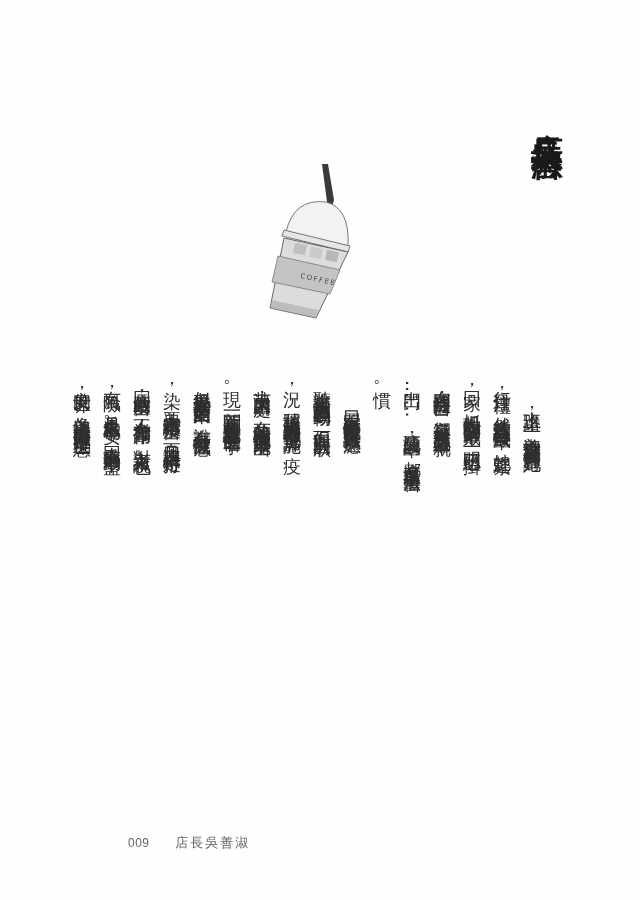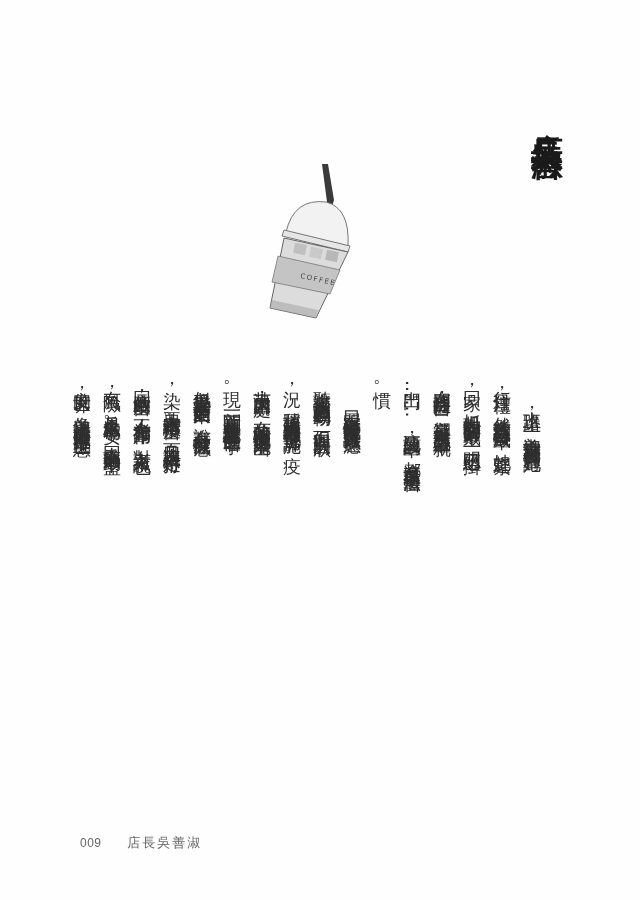--- a/index.html
+++ b/index.html
@@ -14,21 +14,21 @@
   }
   .illustration { position: absolute; left: 250px; top: 150px; width: 140px; height: 200px; }
   .body-text {
     position: absolute; right: 93px; top: 377px; height: 400px;
     writing-mode: vertical-rl; font-size: 18px; line-height: 30px;
     letter-spacing: 1.5px; color: #2e2e2e;
     font-family: "DejaVu Sans", "Liberation Sans", sans-serif;
   }
   .col { display: block; height: 390px; white-space: nowrap; overflow: visible; }
   .footer { position: absolute; left: 80px; top: 834px; font-size: 12px; color: #666; }
-  .footer .num { font-family: "Liberation Sans", sans-serif; font-size: 12px; letter-spacing: 0.5px; }
+  .footer .num { font-family: "Liberation Sans", sans-serif; font-size: 12px; letter-spacing: 0.5px; margin-left: 48px; }
   .footer .chap { margin-left: 22px; font-family: "DejaVu Serif", serif; font-size: 13px; letter-spacing: 2px; }
 </style>
 </head>
 <body>
 
 <div class="page">
 
   <h1 class="title">店長吳善淑</h1>
 
   <div class="illustration">

